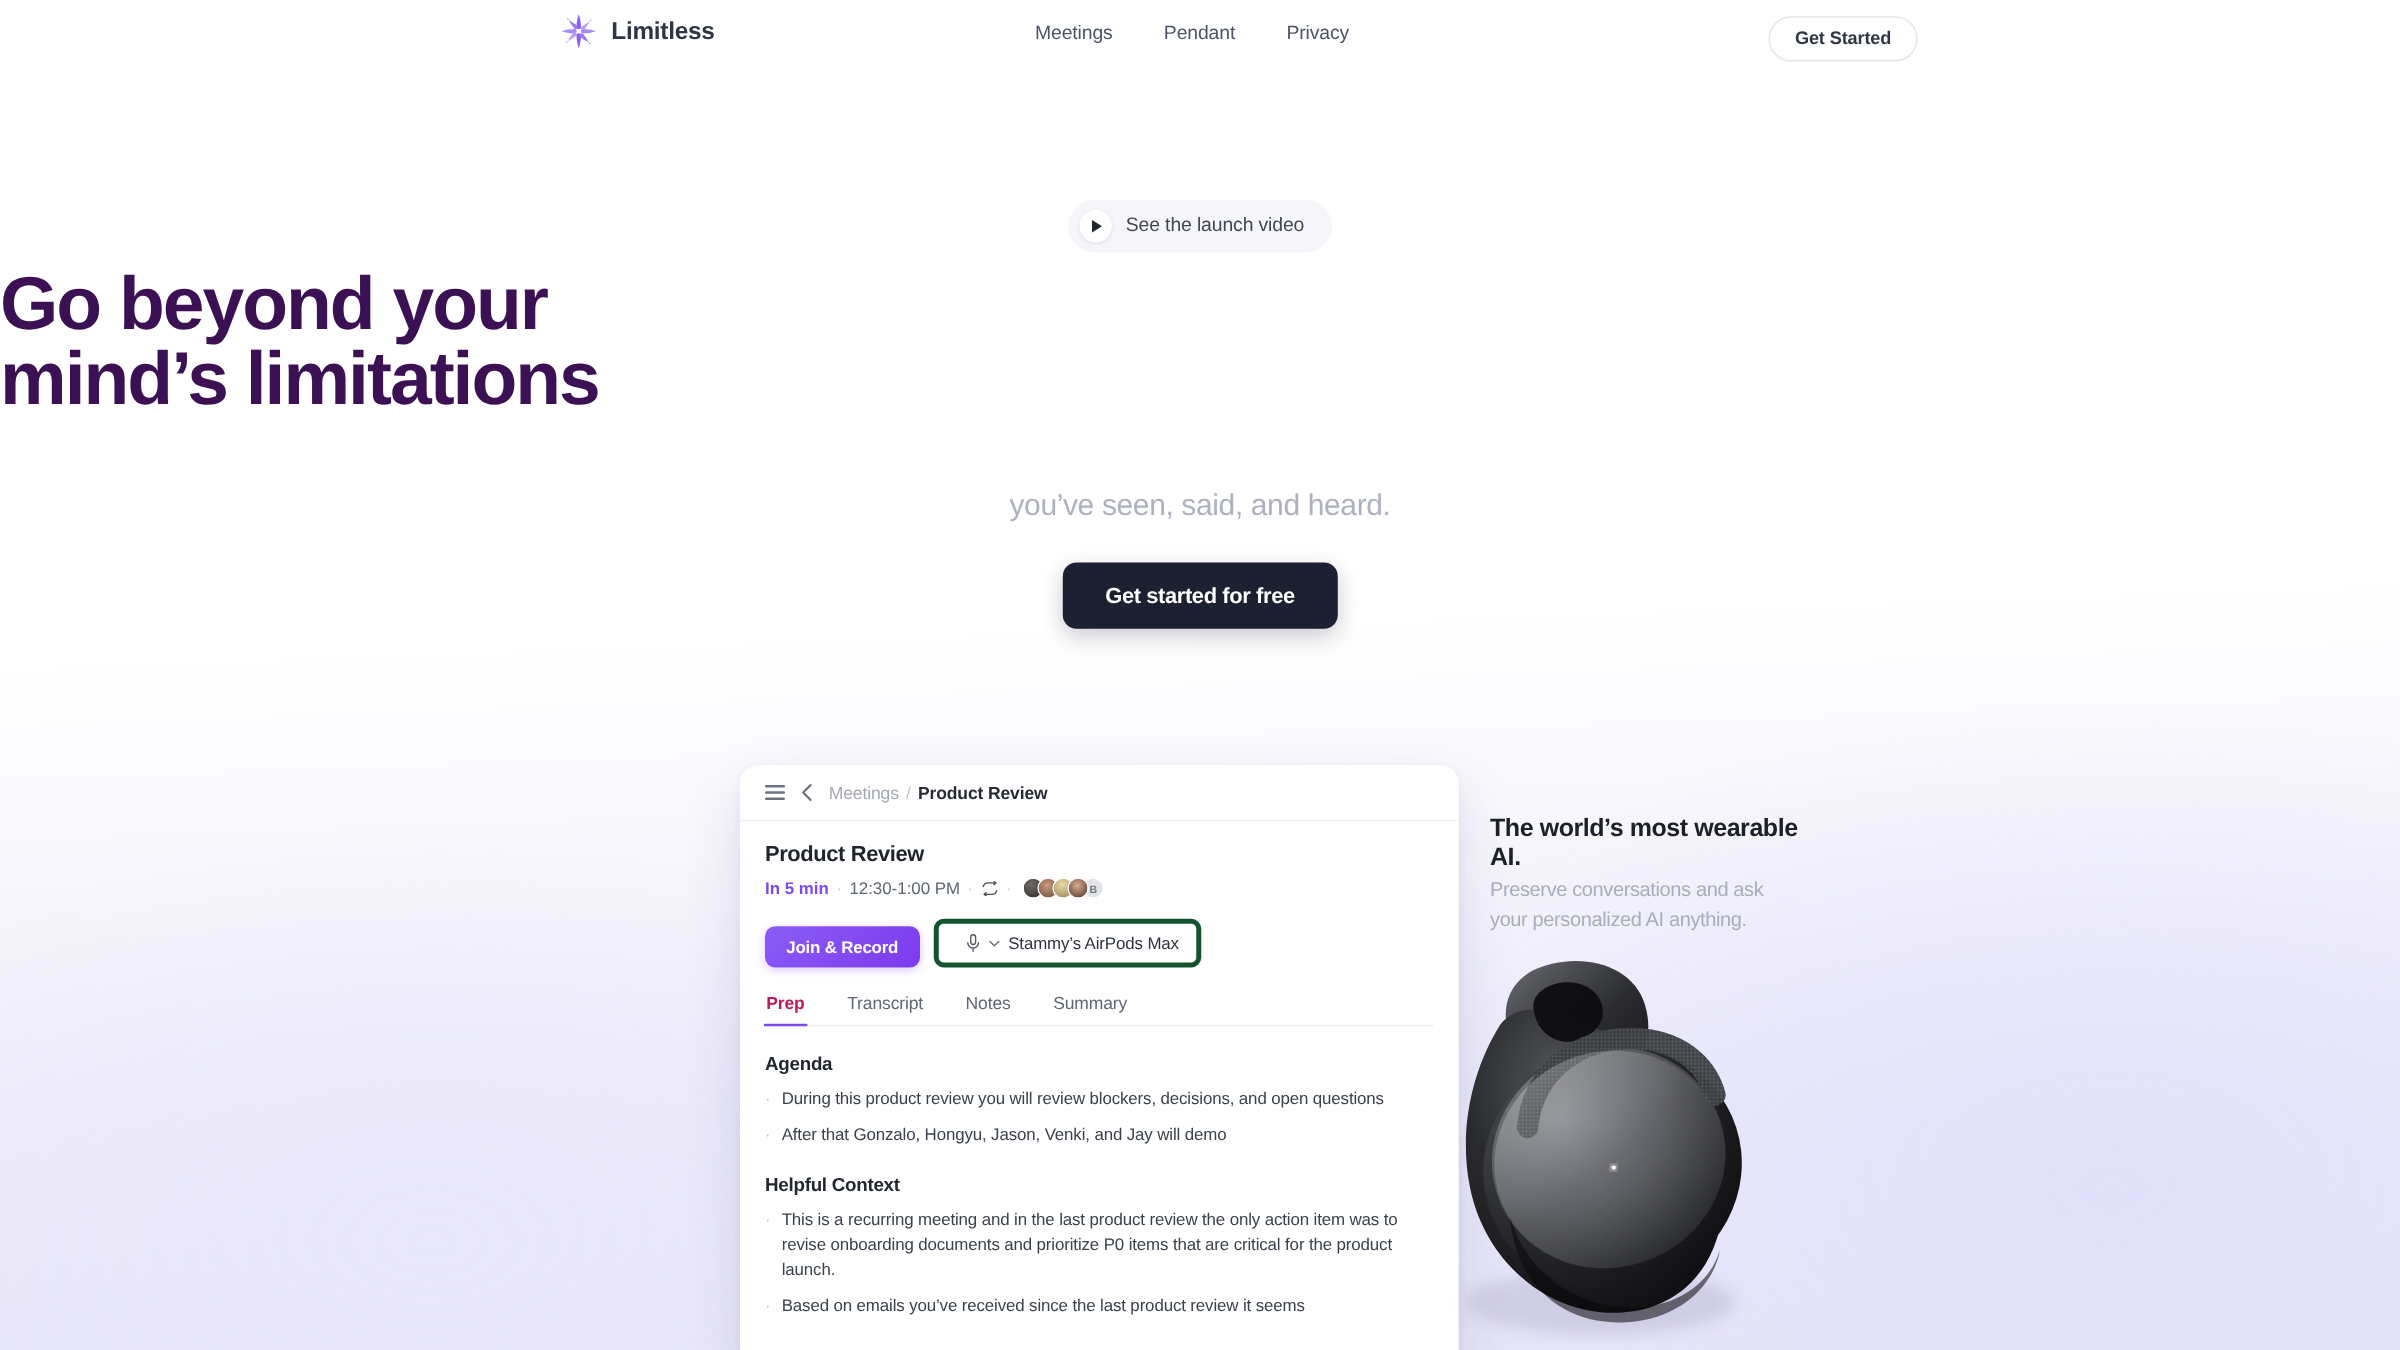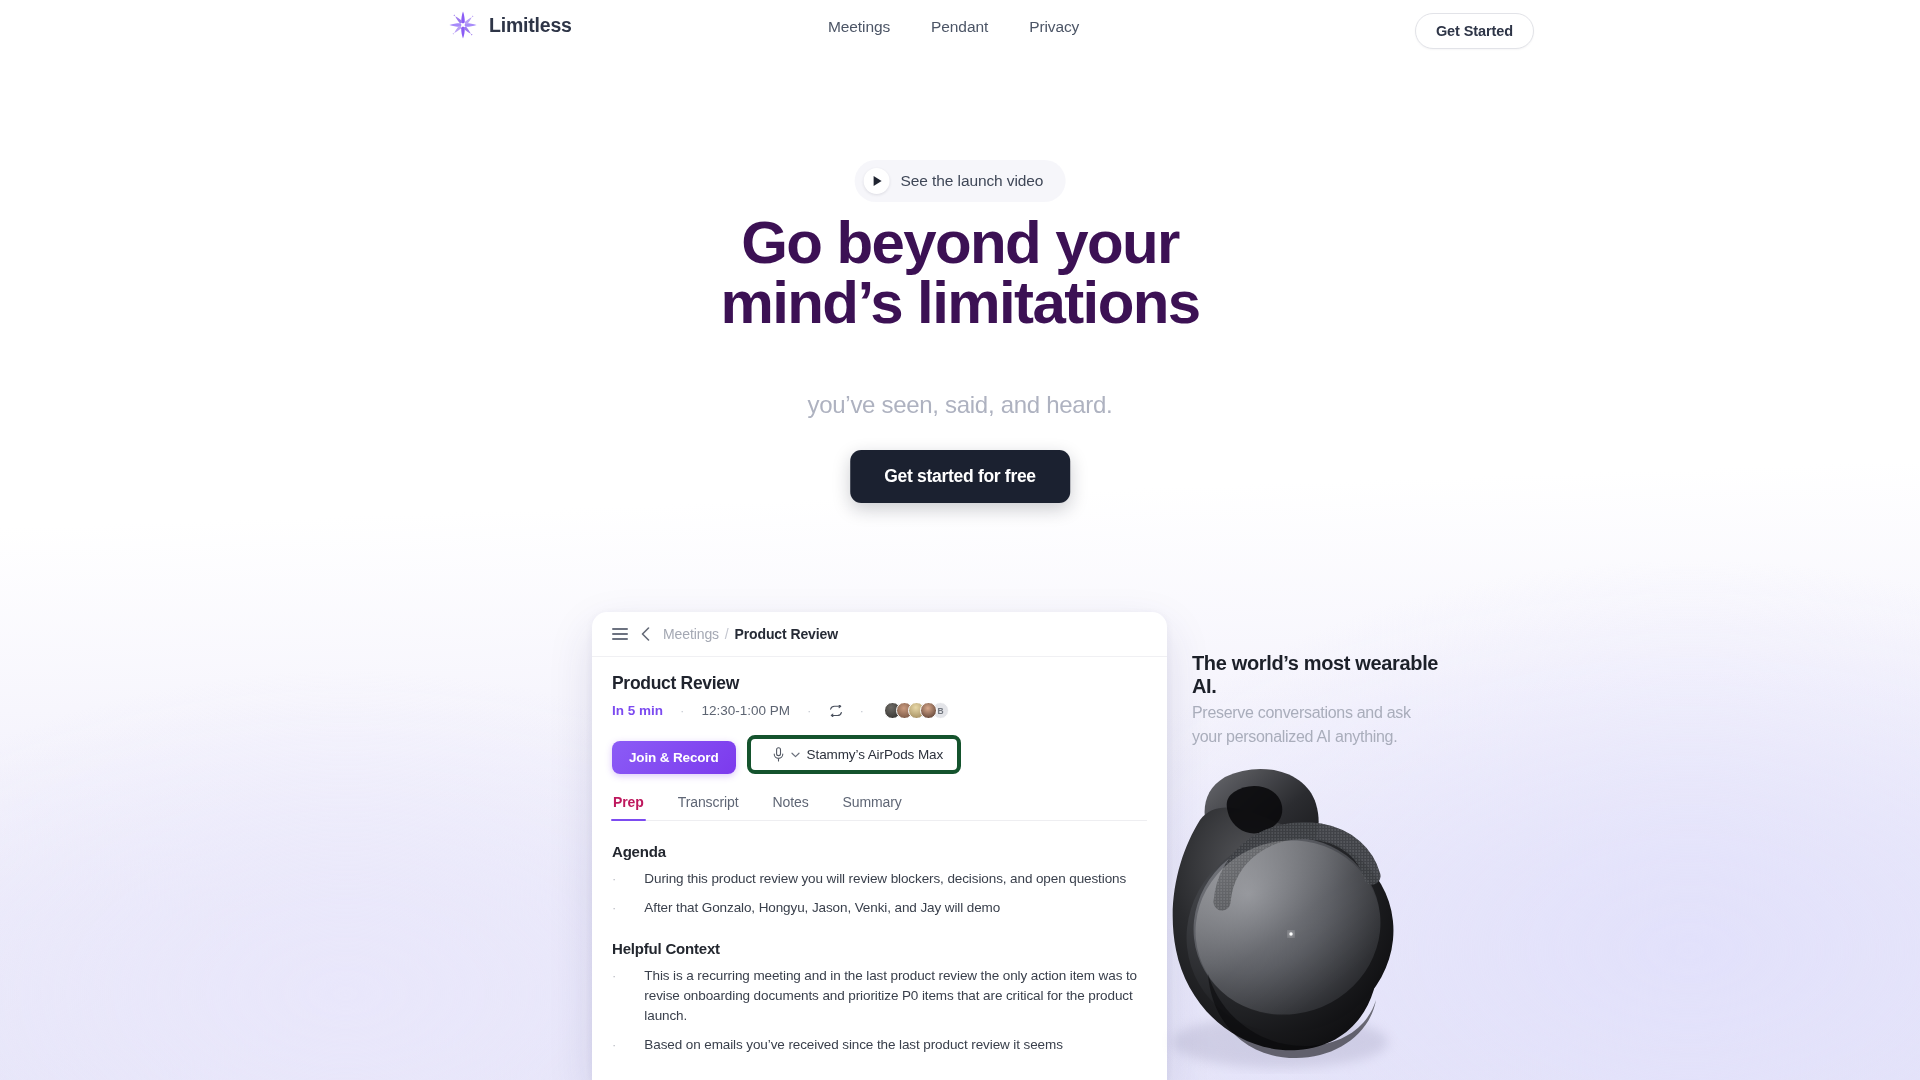--- a/index.html
+++ b/index.html
@@ -39,21 +39,21 @@
     font-size:15.5px; color:#3f4757; cursor:pointer; letter-spacing:-.1px;
   }
   .play-circle {
     width:26px; height:26px; border-radius:50%; background:#fff;
     display:flex; align-items:center; justify-content:center;
     box-shadow:0 1px 3px rgba(30,30,60,.12);
   }
   .play-tri { width:0; height:0; border-left:8px solid #1f2430; border-top:5px solid transparent; border-bottom:5px solid transparent; margin-left:2px; }
 
   .headline {
-    position:absolute; left:0; width:1920px; top:213px; text-align:center;
+    position:absolute; left:0; width:1920px; top:213px; text-align:left;
     font-size:60px; line-height:60px; font-weight:700;
     color:#3c1154; letter-spacing:-1.6px;
   }
   .subhead {
     position:absolute; left:0; width:1920px; top:357px; text-align:center;
     font-size:24px; line-height:32px; font-weight:400; color:#aeb2c0; letter-spacing:-.3px;
   }
   .hero-cta {
     position:absolute; left:50%; transform:translateX(-50%); top:450px;
     padding:16px 34px; border:none; border-radius:11px;
@@ -75,21 +75,21 @@
   }
   .hamburger { width:16px; display:flex; flex-direction:column; gap:3.5px; cursor:pointer; }
   .hamburger i { display:block; height:1.6px; background:#6c7280; border-radius:2px; }
   .back-chevron { cursor:pointer; display:flex; }
   .crumb { font-size:14px; color:#a4a8b3; letter-spacing:-.1px; }
   .crumb .sep { color:#c3c6cf; margin:0 2px; }
   .crumb b { color:#262b36; font-weight:700; }
 
   .app-body { padding:16px 20px 0 20px; }
   .meeting-title { font-size:17.5px; font-weight:700; color:#20242e; letter-spacing:-.3px; }
-  .meeting-meta { display:flex; align-items:center; gap:17px; margin-top:8px; font-size:13.5px; color:#5d6472; }
+  .meeting-meta { display:flex; align-items:center; gap:6px; margin-top:8px; font-size:13.5px; color:#5d6472; }
   .meta-soon { color:#7c4bf0; font-weight:700; }
   .meta-dot { color:#c9ccd4; }
   .recur-icon { display:flex; align-items:center; }
   .avatars { display:flex; align-items:center; margin-left:3px; }
   .avatars .av {
     width:17px; height:17px; border-radius:50%; border:1.6px solid #fff;
     margin-left:-5px; background-size:cover; position:relative;
   }
   .avatars .av:first-child { margin-left:0; }
   .av-b {
@@ -120,21 +120,21 @@
   .tab.active { color:#be185d; font-weight:600; }
   .tab.active:after {
     content:""; position:absolute; left:-2px; right:-2px; bottom:-1px;
     height:2px; background:#7c4bf0; border-radius:2px;
   }
 
   .sec { margin-top:22px; }
   .sec-h { font-size:15px; font-weight:600; color:#23272f; letter-spacing:-.2px; margin-bottom:9px; }
   .bul { display:flex; gap:9px; margin-bottom:9px; }
   .bul-d { color:#b9bcc4; font-size:13px; line-height:20px; flex:none; }
-  .bul-t { font-size:13.5px; line-height:20px; color:#3a404c; letter-spacing:-.1px;margin-left:19px; }
+  .bul-t { font-size:13.5px; line-height:20px; color:#3a404c; letter-spacing:-.1px; }
 
   
   .side { position:absolute; left:1192px; top:652px; width:275px; }
   .side-h { font-size:20px; font-weight:700; color:#1c2029; letter-spacing:-.35px; line-height:23px; }
   .side-p { margin-top:3px; font-size:16px; line-height:24px; color:#a9adbb; letter-spacing:-.3px; }
 
   
   .pendant { position:absolute; left:1130px; top:742px; width:270px; height:340px; }
 </style>
 </head>

